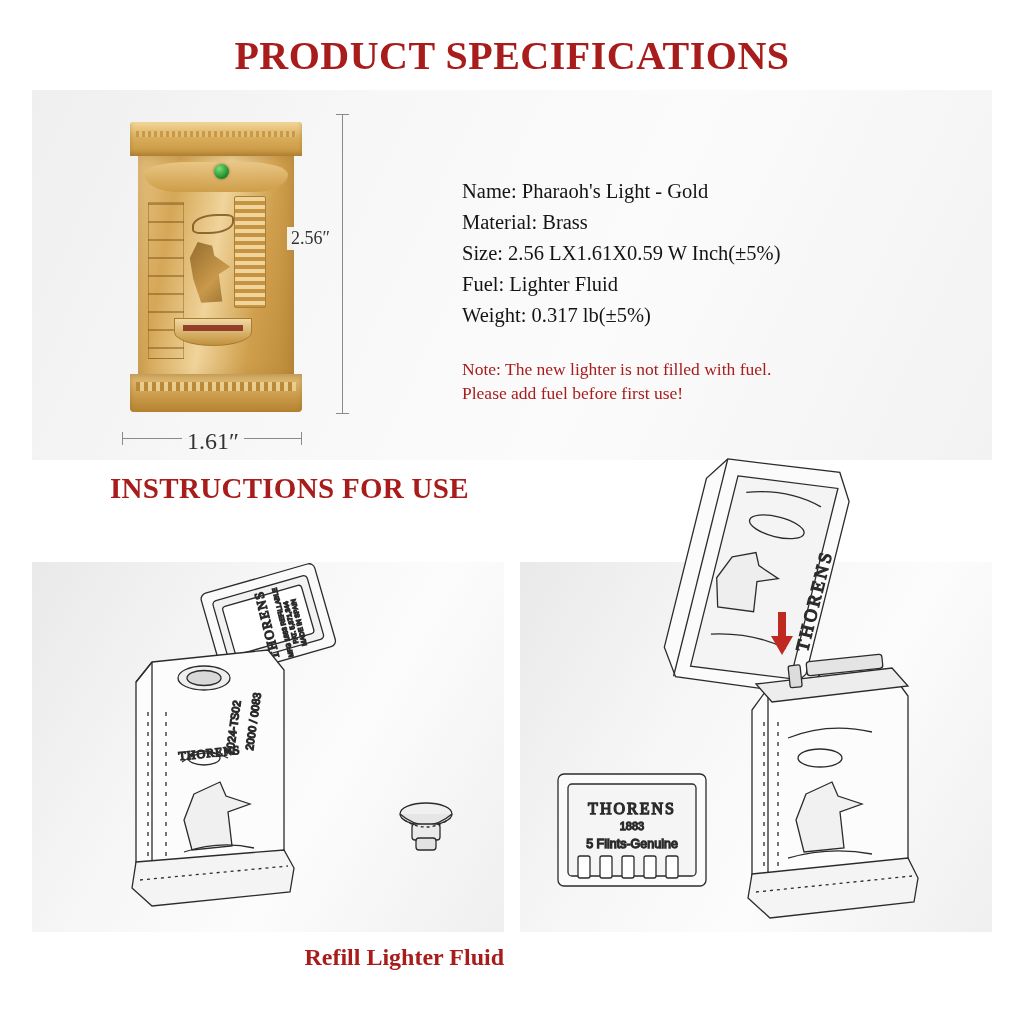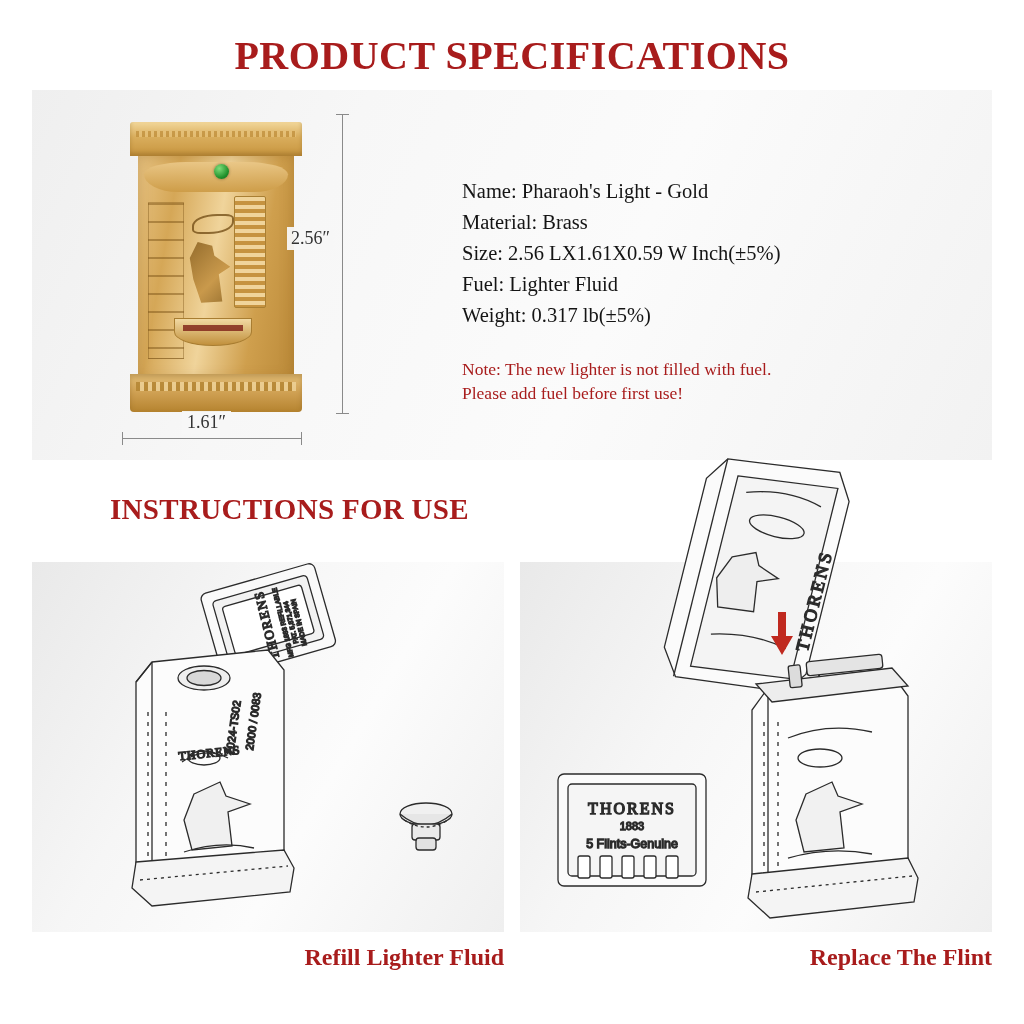--- a/index.html
+++ b/index.html
@@ -199,22 +199,22 @@
   }
   .dim-h:before, .dim-h:after {
     content: "";
     position: absolute;
     top: -6px; width: 1px; height: 13px; background: #8a8a8a;
   }
   .dim-h:before { left: 0; }
   .dim-h:after { right: 0; }
   .dim-h-label {
     position: absolute;
-    left: 150px; top: 321px;
-    font-size: 18px;
+    left: 150px; top: 337px;
+    font-size: 24px;
     color: #333;
     background: rgba(247,247,247,.95);
     padding: 1px 5px;
   }
 
   
   .spec-text {
     position: absolute;
     left: 430px;
     top: 42px;
@@ -230,21 +230,21 @@
   .spec-note {
     margin-top: 26px;
     color: #a81c1c;
     font-size: 17.5px;
     line-height: 24px;
   }
 
   
   .inst-title-row {
     position: absolute;
-    left: 0; top: 493px;
+    left: 0; top: 472px;
     width: 1024px;
     height: 60px;
   }
   .inst-title-row .section-title {
     padding-top: 0;
   }
 
   .inst-panels {
     position: absolute;
     left: 32px;
@@ -436,15 +436,14 @@
         </g>
       </svg>
     </div>
   </div>
 
   <svg class="red-arrow" viewBox="0 0 24 44">
     <polygon points="8,0 16,0 16,24 23,24 12,43 1,24 8,24" fill="#c0291f"></polygon>
   </svg>
 
   <div class="caption left">Refill Lighter Fluid</div>
-  <div class="caption right">Replace The Flint</div>
 
 </div>
 
 </body></html>

